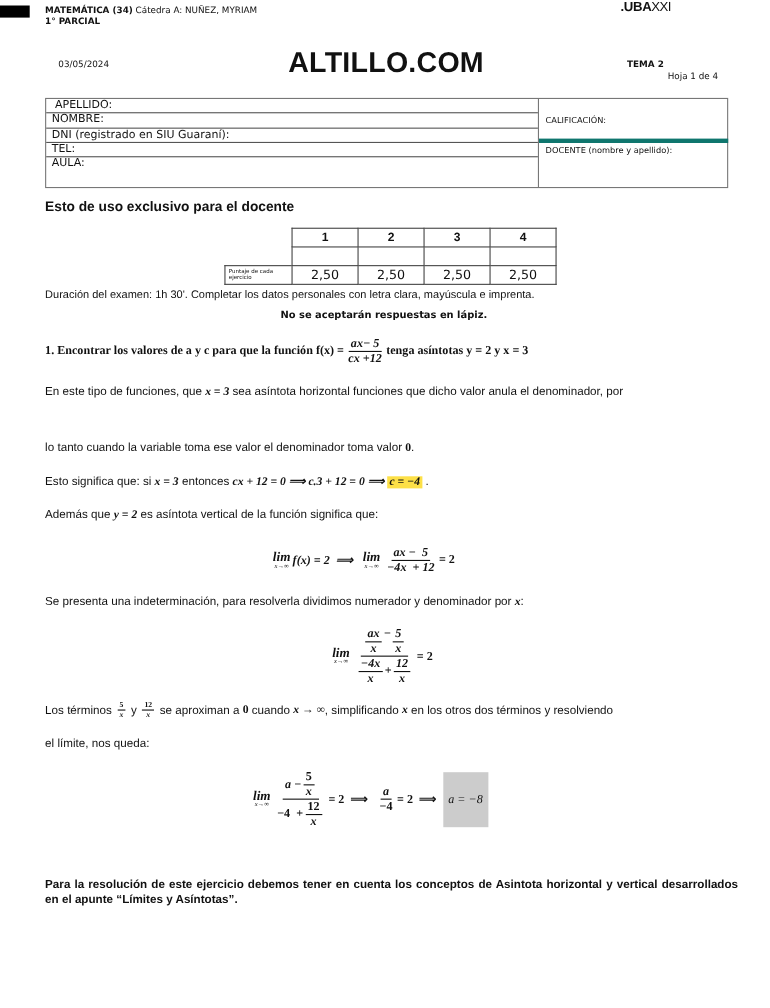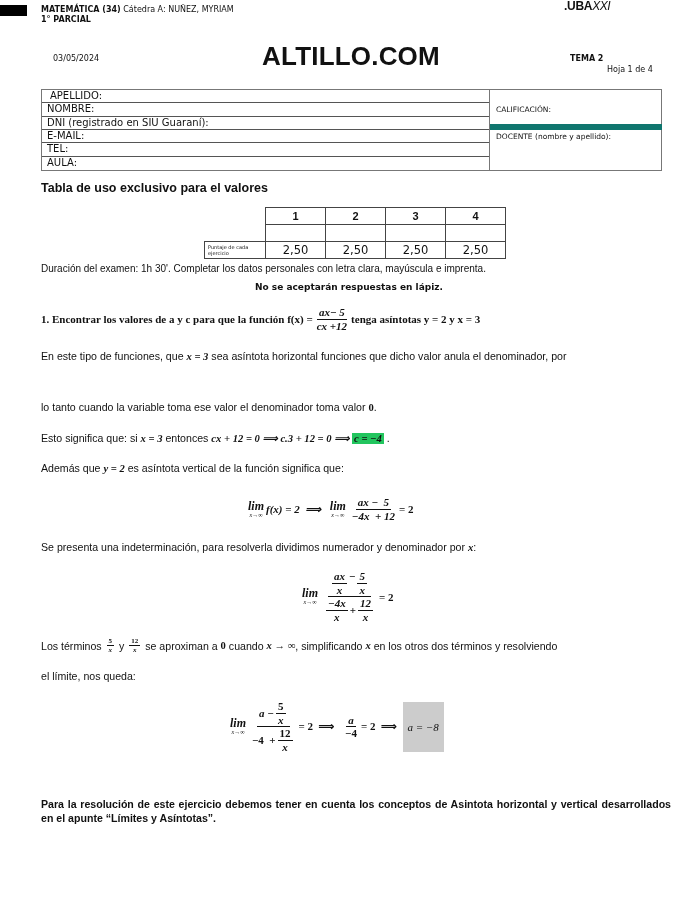--- a/index.html
+++ b/index.html
@@ -9,35 +9,35 @@
   .tahoma { font-family: "DejaVu Sans", sans-serif; }
   .math { font-family: "Liberation Serif", serif; font-weight: bold; }
   .mi { font-family: "Liberation Serif", serif; font-style: italic; font-weight: bold; }
 
   #black-block { left: 0; top: 5px; width: 27px; height: 11px; background: #000; }
   #course-line { left: 41px; top: 5px; font-size: 8px; line-height: 10px; }
   #course-line b { font-weight: bold; }
   #parcial-line { left: 41px; top: 15px; font-size: 8px; line-height: 10px; font-weight: bold; }
   #uba-logo { left: 564px; top: 0px; font-size: 12px; line-height: 13px; }
   #uba-logo b { font-weight: bold; letter-spacing: -0.3px; }
-  #uba-logo span.xxi { font-weight: normal; letter-spacing: -0.5px; font-style: italic; }
+  #uba-logo span.xxi { font-weight: normal; letter-spacing: -0.5px; }
   #date { left: 41px; top: 54px; font-size: 8px; padding-left: 12px; }
   #site-title { left: 262px; top: 41px; font-size: 26px; font-weight: bold; letter-spacing: 0.2px; }
   #tema { left: 570px; top: 54px; font-size: 8px; font-weight: bold; }
   #hoja { left: 607px; top: 65px; font-size: 8px; }
 
   
   #personal-table { left: 41px; top: 89px; width: 621px; height: 82px; border: 1px solid #777; }
   #personal-table .left { position: absolute; left: 0; top: 0; width: 448px; height: 80px; border-right: 1px solid #777; }
   #personal-table .row { height: 13.33px; border-bottom: 1px solid #555; font-size: 10px; line-height: 12px; padding-left: 5px; }
   #personal-table .row:last-child { border-bottom: none; }
   #personal-table .row.first { padding-left: 8px; }
   #personal-table .right { position: absolute; left: 448px; top: 0; width: 172px; height: 80px; }
   #personal-table .right .cell { height: 40px; font-size: 7.5px; padding-left: 6px; }
-  #personal-table .right .cell.top { border-bottom: 6px solid #0f766e; line-height: 40px; }
+  #personal-table .right .cell.top { border-bottom: 4px solid #0f766e; line-height: 40px; }
   #personal-table .right .cell.bot { padding-top: 2px; line-height: 10px; }
 
   #table-heading { left: 41px; top: 181px; font-size: 12.5px; font-weight: bold; }
 
   
   #score-table { left: 204px; top: 207px; border-collapse: collapse; }
   #score-table td { border: 1px solid #444; height: 17px; text-align: center; }
   #score-table td.num { width: 60px; font-size: 11px; font-weight: bold; }
   #score-table td.blank-corner { border: none; width: 61px; }
   #score-table td.rowlabel { font-size: 5px; text-align: left; padding-left: 3px; line-height: 6px; width: 61px; height: 17px; }
@@ -50,21 +50,21 @@
   #question { left: 41px; top: 306px; font-family: "Liberation Serif", serif; font-weight: bold; font-size: 11px; display: flex; align-items: center; }
   .frac { display: inline-flex; flex-direction: column; align-items: center; vertical-align: middle; margin: 0 2px; }
   .frac .num-part { padding: 0 2px; border-bottom: 1px solid #111; line-height: 1.15; text-align: center; }
   .frac .den-part { padding: 0 2px; line-height: 1.15; text-align: center; }
 
   .para { left: 41px; font-size: 10.6px; line-height: 14px; }
   #p1a { top: 349px; }
   #p1b { top: 400px; }
   #p2 { top: 431px; }
   #p3 { top: 461px; }
-  .hl { background: #22c55e; padding: 0 2px; }
+  .hl { background: #fde047; padding: 0 2px; }
 
   #eq1 { left: 248px; top: 496px; font-size: 11px; display: flex; align-items: center; }
   .lim { display: inline-flex; flex-direction: column; align-items: center; margin-right: 2px; }
   .lim .l { font-family: "Liberation Serif", serif; font-style: italic; font-weight: bold; font-size: 12px; line-height: 12px; }
   .lim .sub { font-family: "Liberation Serif", serif; font-style: italic; font-size: 6px; line-height: 7px; }
 
   #p4 { top: 540px; }
   #eq2 { left: 302px; top: 570px; font-size: 11px; display: flex; align-items: center; }
   #p5 { top: 641px; }
   #p5b { top: 669px; }
@@ -89,31 +89,30 @@
 <div id="date" class="abs tahoma">03/05/2024</div>
 <div id="site-title" class="abs">ALTILLO.COM</div>
 <div id="tema" class="abs tahoma">TEMA 2</div>
 <div id="hoja" class="abs tahoma">Hoja 1 de 4</div>
 
 <div id="personal-table" class="abs tahoma">
   <div class="left">
     <div class="row first">APELLIDO:</div>
     <div class="row">NOMBRE:</div>
     <div class="row">DNI (registrado en SIU Guaraní):</div>
-    <div class="row">E-MAIL:</div>
     <div class="row">TEL:</div>
     <div class="row">AULA:</div>
   </div>
   <div class="right">
     <div class="cell top">CALIFICACIÓN:</div>
     <div class="cell bot">DOCENTE (nombre y apellido):</div>
   </div>
 </div>
 
-<div id="table-heading" class="abs">Tabla de uso exclusivo para el valores</div>
+<div id="table-heading" class="abs">Esto de uso exclusivo para el docente</div>
 <table id="score-table" class="abs">
   <tbody>
       <tr>
     <td class="blank-corner"></td>
     <td class="num">1</td>
     <td class="num">2</td>
     <td class="num">3</td>
     <td class="num">4</td>
   </tr>
   <tr>

